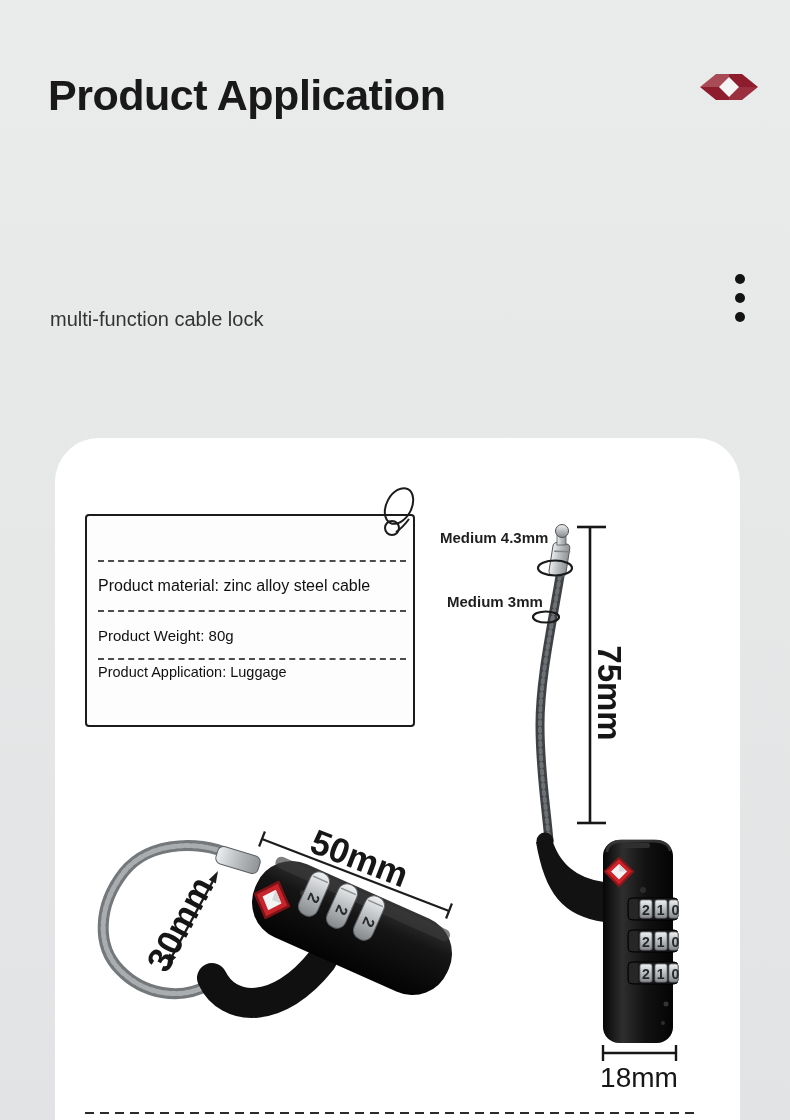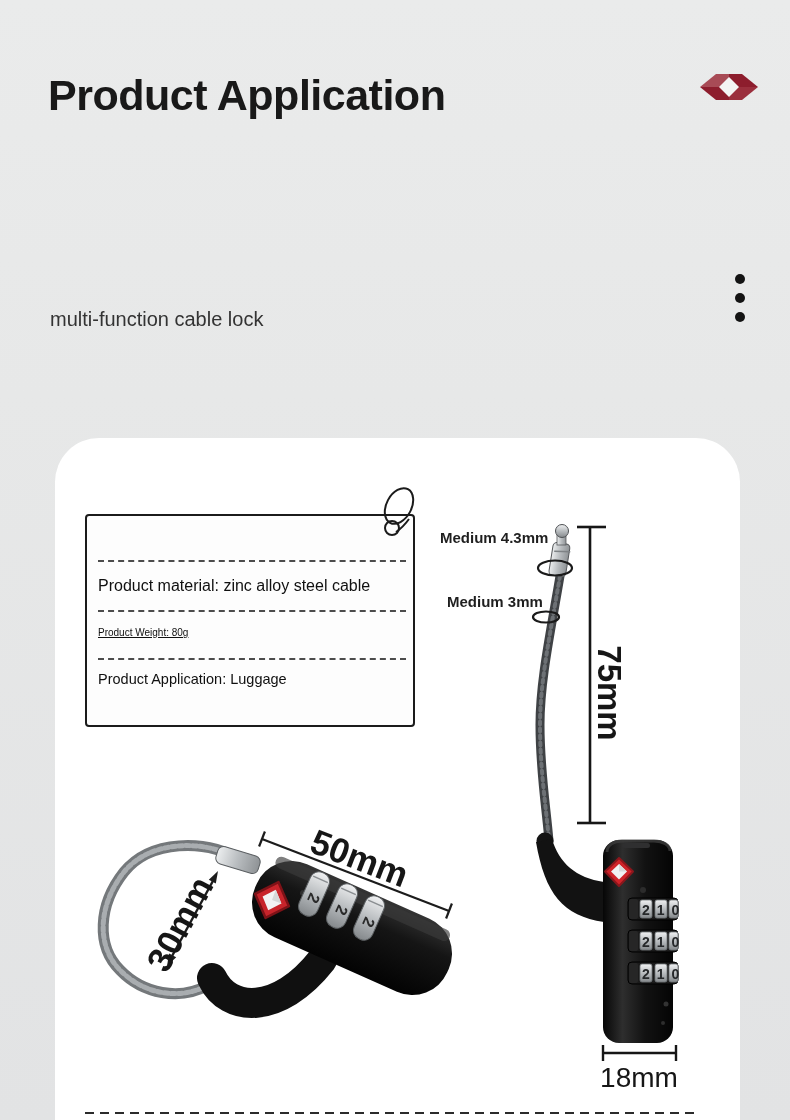--- a/index.html
+++ b/index.html
@@ -29,22 +29,22 @@
   }
   .spec-tag .dash{
     position:absolute;left:11px;width:308px;height:0;
     border-top:2px dashed #4c4c4c;
   }
   .spec-tag .line{
     position:absolute;left:11px;color:#101010;white-space:nowrap;font-weight:400;
   }
   .d1{top:44px;} .d2{top:94px;} .d3{top:142px;}
   .t1{top:61px;font-size:16px;}
-  .t2{top:111px;font-size:10px;text-decoration:underline;}
-  .t3{top:155px;font-size:14.5px;}
+  .t2{top:111px;font-size:15px;}
+  .t3{top:148px;font-size:14.5px;}
   .illustration{position:absolute;left:0;top:438px;width:790px;height:682px;pointer-events:none;}
   .illustration text{font-family:"Liberation Sans", sans-serif;}
   .dim-label{font-weight:600;fill:#161616;}
   .small-label{font-size:15px;font-weight:600;fill:#1f1f1f;}
 </style>
 </head>
 <body>
 
 <div class="page">
 

